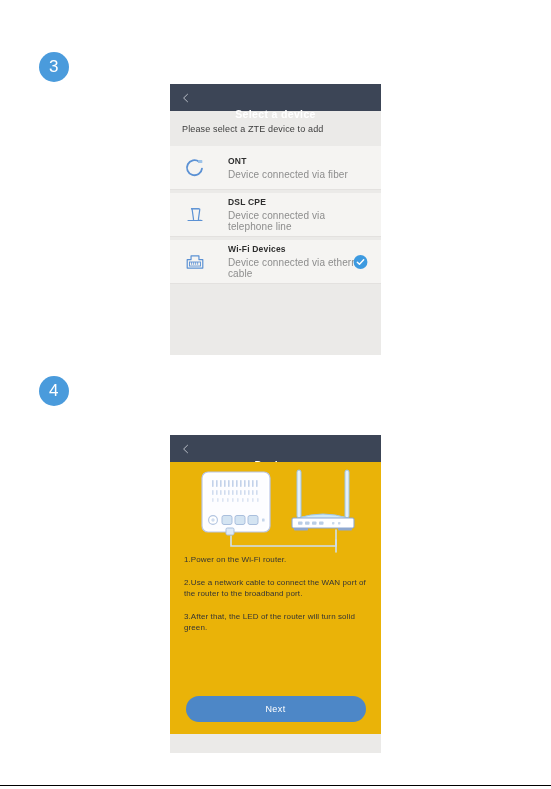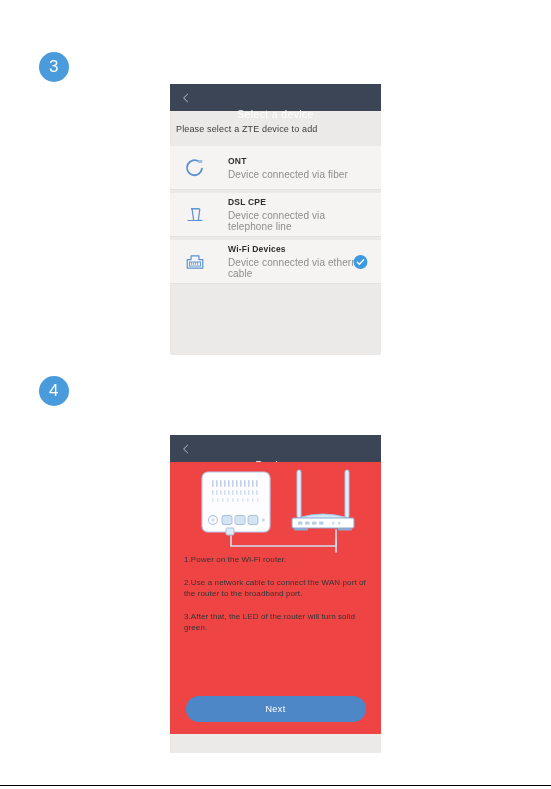--- a/index.html
+++ b/index.html
@@ -58,32 +58,32 @@
     width: 10px;
     height: 10px;
     display: block;
   }
   .phone-header .back-chevron svg { display: block; }
   .phone-title {
     flex: 1;
     text-align: center;
     color: #ffffff;
     font-size: 10.5px;
-    font-weight: normal;
+    font-weight: bold;
     letter-spacing: 0.35px;
     margin-top: 33px;
   }
 
   
   .prompt-bar {
     height: 35px;
     background: #ebeae8;
     display: flex;
     align-items: center;
-    padding-left: 6px;
+    padding-left: 12px;
     box-sizing: border-box;
   }
   .prompt-text {
     font-size: 9px;
     color: #3d3d3d;
     letter-spacing: 0.15px;
   }
 
   .device-list { background: #ebeae8; }
 
@@ -132,21 +132,21 @@
     right: 13px;
     top: 50%;
     transform: translateY(-50%);
     width: 15px;
     height: 15px;
   }
   .check-badge svg { display: block; }
 
   
   .devices-body {
-    background: #ef4444;
+    background: #eab308;
     height: 272px;
     position: relative;
   }
   .illustration {
     height: 92px;
     position: relative;
   }
   .illustration svg { display: block; margin: 0 auto; }
 
   .instructions {

